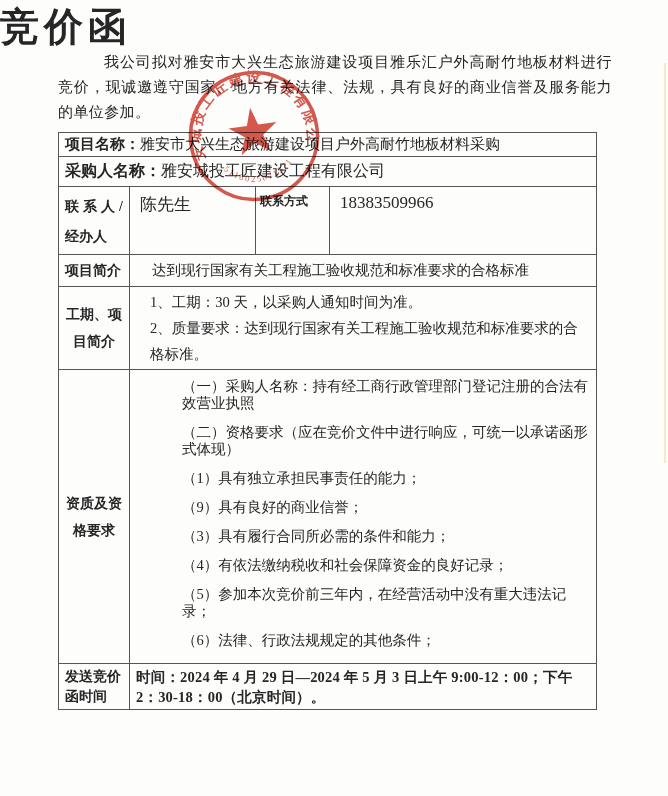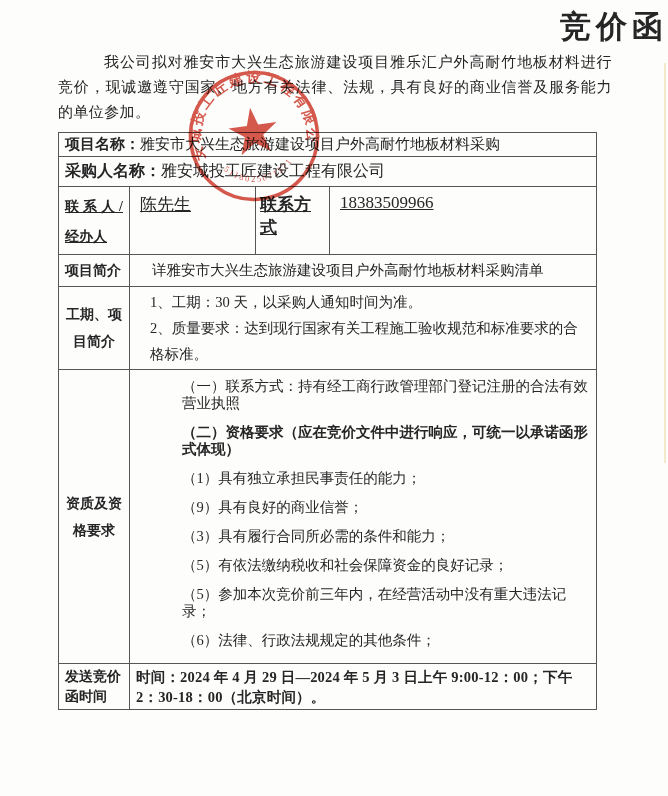--- a/index.html
+++ b/index.html
@@ -9,22 +9,22 @@
     font-family:"Liberation Serif","DejaVu Serif",serif;
     color:#262626;
     position:relative;
   }
   .page{position:relative;width:668px;height:796px;}
   .page-edge{
     position:absolute;right:2px;top:55px;width:2px;height:400px;
     background:#ecd9a0;opacity:.55;
   }
   .doc-title{
-    margin:8px 0 0 0;text-align:right;
-    font-size:31px;font-weight:bold;letter-spacing:5px;line-height:38px;
+    margin:8px 0 0 0;text-align:left;
+    font-size:39px;font-weight:bold;letter-spacing:5px;line-height:38px;
   }
   .intro{
     margin:4px 56px 0 58px;
     font-size:15px;line-height:25px;letter-spacing:.4px;
     text-indent:46px;text-align:justify;
   }
   table.doc-table{
     border-collapse:collapse;table-layout:fixed;
     width:538px;margin:7px 0 0 58px;
     font-size:14.5px;
@@ -33,34 +33,34 @@
     border:1px solid #565656;
     padding:2px 6px;vertical-align:middle;
     overflow:hidden;
   }
   td.lbl{font-weight:bold;font-size:14px;text-align:center;line-height:27px;}
   td.lbl.left{text-align:left;}
   td.lbl.justify{text-align:justify;line-height:30px;vertical-align:top;padding-top:5px;}
   tr.r-name td{height:19px;font-size:15px;}
   tr.r-purchaser td{height:25px;font-size:16px;}
   .inline-lbl{font-weight:bold;}
-  tr.r-contact td{height:51px;vertical-align:top;padding-top:6px;text-decoration:underline;}
+  tr.r-contact td{height:51px;vertical-align:top;padding-top:6px;}
   tr.r-contact td.val{font-size:17px;padding-left:10px;}
-  tr.r-contact td.mlbl{font-weight:bold;font-size:17px;padding-left:4px;}
+  tr.r-contact td.mlbl{font-weight:bold;font-size:12px;padding-left:4px;}
   tr.r-brief td{height:25px;}
   tr.r-brief td.content{padding-left:22px;}
   tr.r-scope td{height:55px;}
   tr.r-scope td.lbl{line-height:30px;}
   tr.r-scope td.content{padding-left:20px;}
   tr.r-schedule td{height:55px;}
   tr.r-schedule td.content{padding-left:20px;line-height:26px;}
   tr.r-quali td{height:248px;}
   tr.r-quali td.content{vertical-align:top;padding-top:8px;}
   tr.r-quali p{margin:0 0 12px 0;padding-left:46px;line-height:17px;font-size:14.5px;}
-  tr.r-quali p.bold{font-weight:bold;}
+  tr.r-quali p.bold{font-weight:normal;}
   tr.r-send td{height:38px;vertical-align:top;padding-top:3px;}
   tr.r-send td.lbl{line-height:20px;}
   tr.r-send td.content{line-height:20px;font-weight:600;letter-spacing:.2px;}
   .stamp{
     position:absolute;left:187px;top:61px;width:134px;height:134px;
     transform:rotate(-8deg);
     opacity:.85;mix-blend-mode:multiply;pointer-events:none;z-index:5;
   }
 </style>
 </head>
@@ -93,41 +93,41 @@
 
     <tr class="r-contact">
       <td class="lbl justify">联系人/经办人</td>
       <td class="val">陈先生</td>
       <td class="mlbl">联系方式</td>
       <td class="val">18383509966</td>
     </tr>
 
     <tr class="r-brief">
       <td class="lbl left">项目简介</td>
-      <td class="content" colspan="3">详雅安市大兴生态旅游建设项目户外高耐竹地板材料采购清单</td>
+      <td class="content" colspan="3">达到现行国家有关工程施工验收规范和标准要求的合格标准</td>
     </tr>
 
 
     <tr class="r-schedule">
       <td class="lbl">工期、项目简介</td>
       <td class="content" colspan="3">
         <div>1、工期：30 天，以采购人通知时间为准。</div>
         <div>2、质量要求：达到现行国家有关工程施工验收规范和标准要求的合格标准。</div>
       </td>
     </tr>
 
     <tr class="r-quali">
       <td class="lbl">资质及资格要求</td>
       <td class="content" colspan="3">
-        <p>（一）联系方式：持有经工商行政管理部门登记注册的合法有效营业执照</p>
+        <p>（一）采购人名称：持有经工商行政管理部门登记注册的合法有效营业执照</p>
         <p class="bold">（二）资格要求（应在竞价文件中进行响应，可统一以承诺函形式体现）</p>
         <p>（1）具有独立承担民事责任的能力；</p>
         <p>（9）具有良好的商业信誉；</p>
         <p>（3）具有履行合同所必需的条件和能力；</p>
-        <p>（5）有依法缴纳税收和社会保障资金的良好记录；</p>
+        <p>（4）有依法缴纳税收和社会保障资金的良好记录；</p>
         <p>（5）参加本次竞价前三年内，在经营活动中没有重大违法记录；</p>
         <p>（6）法律、行政法规规定的其他条件；</p>
       </td>
     </tr>
 
     <tr class="r-send">
       <td class="lbl left">发送竞价函时间</td>
       <td class="content" colspan="3">时间：2024 年 4 月 29 日—2024 年 5 月 3 日上午 9:00-12：00；下午 2：30-18：00（北京时间）。</td>
     </tr>
 

